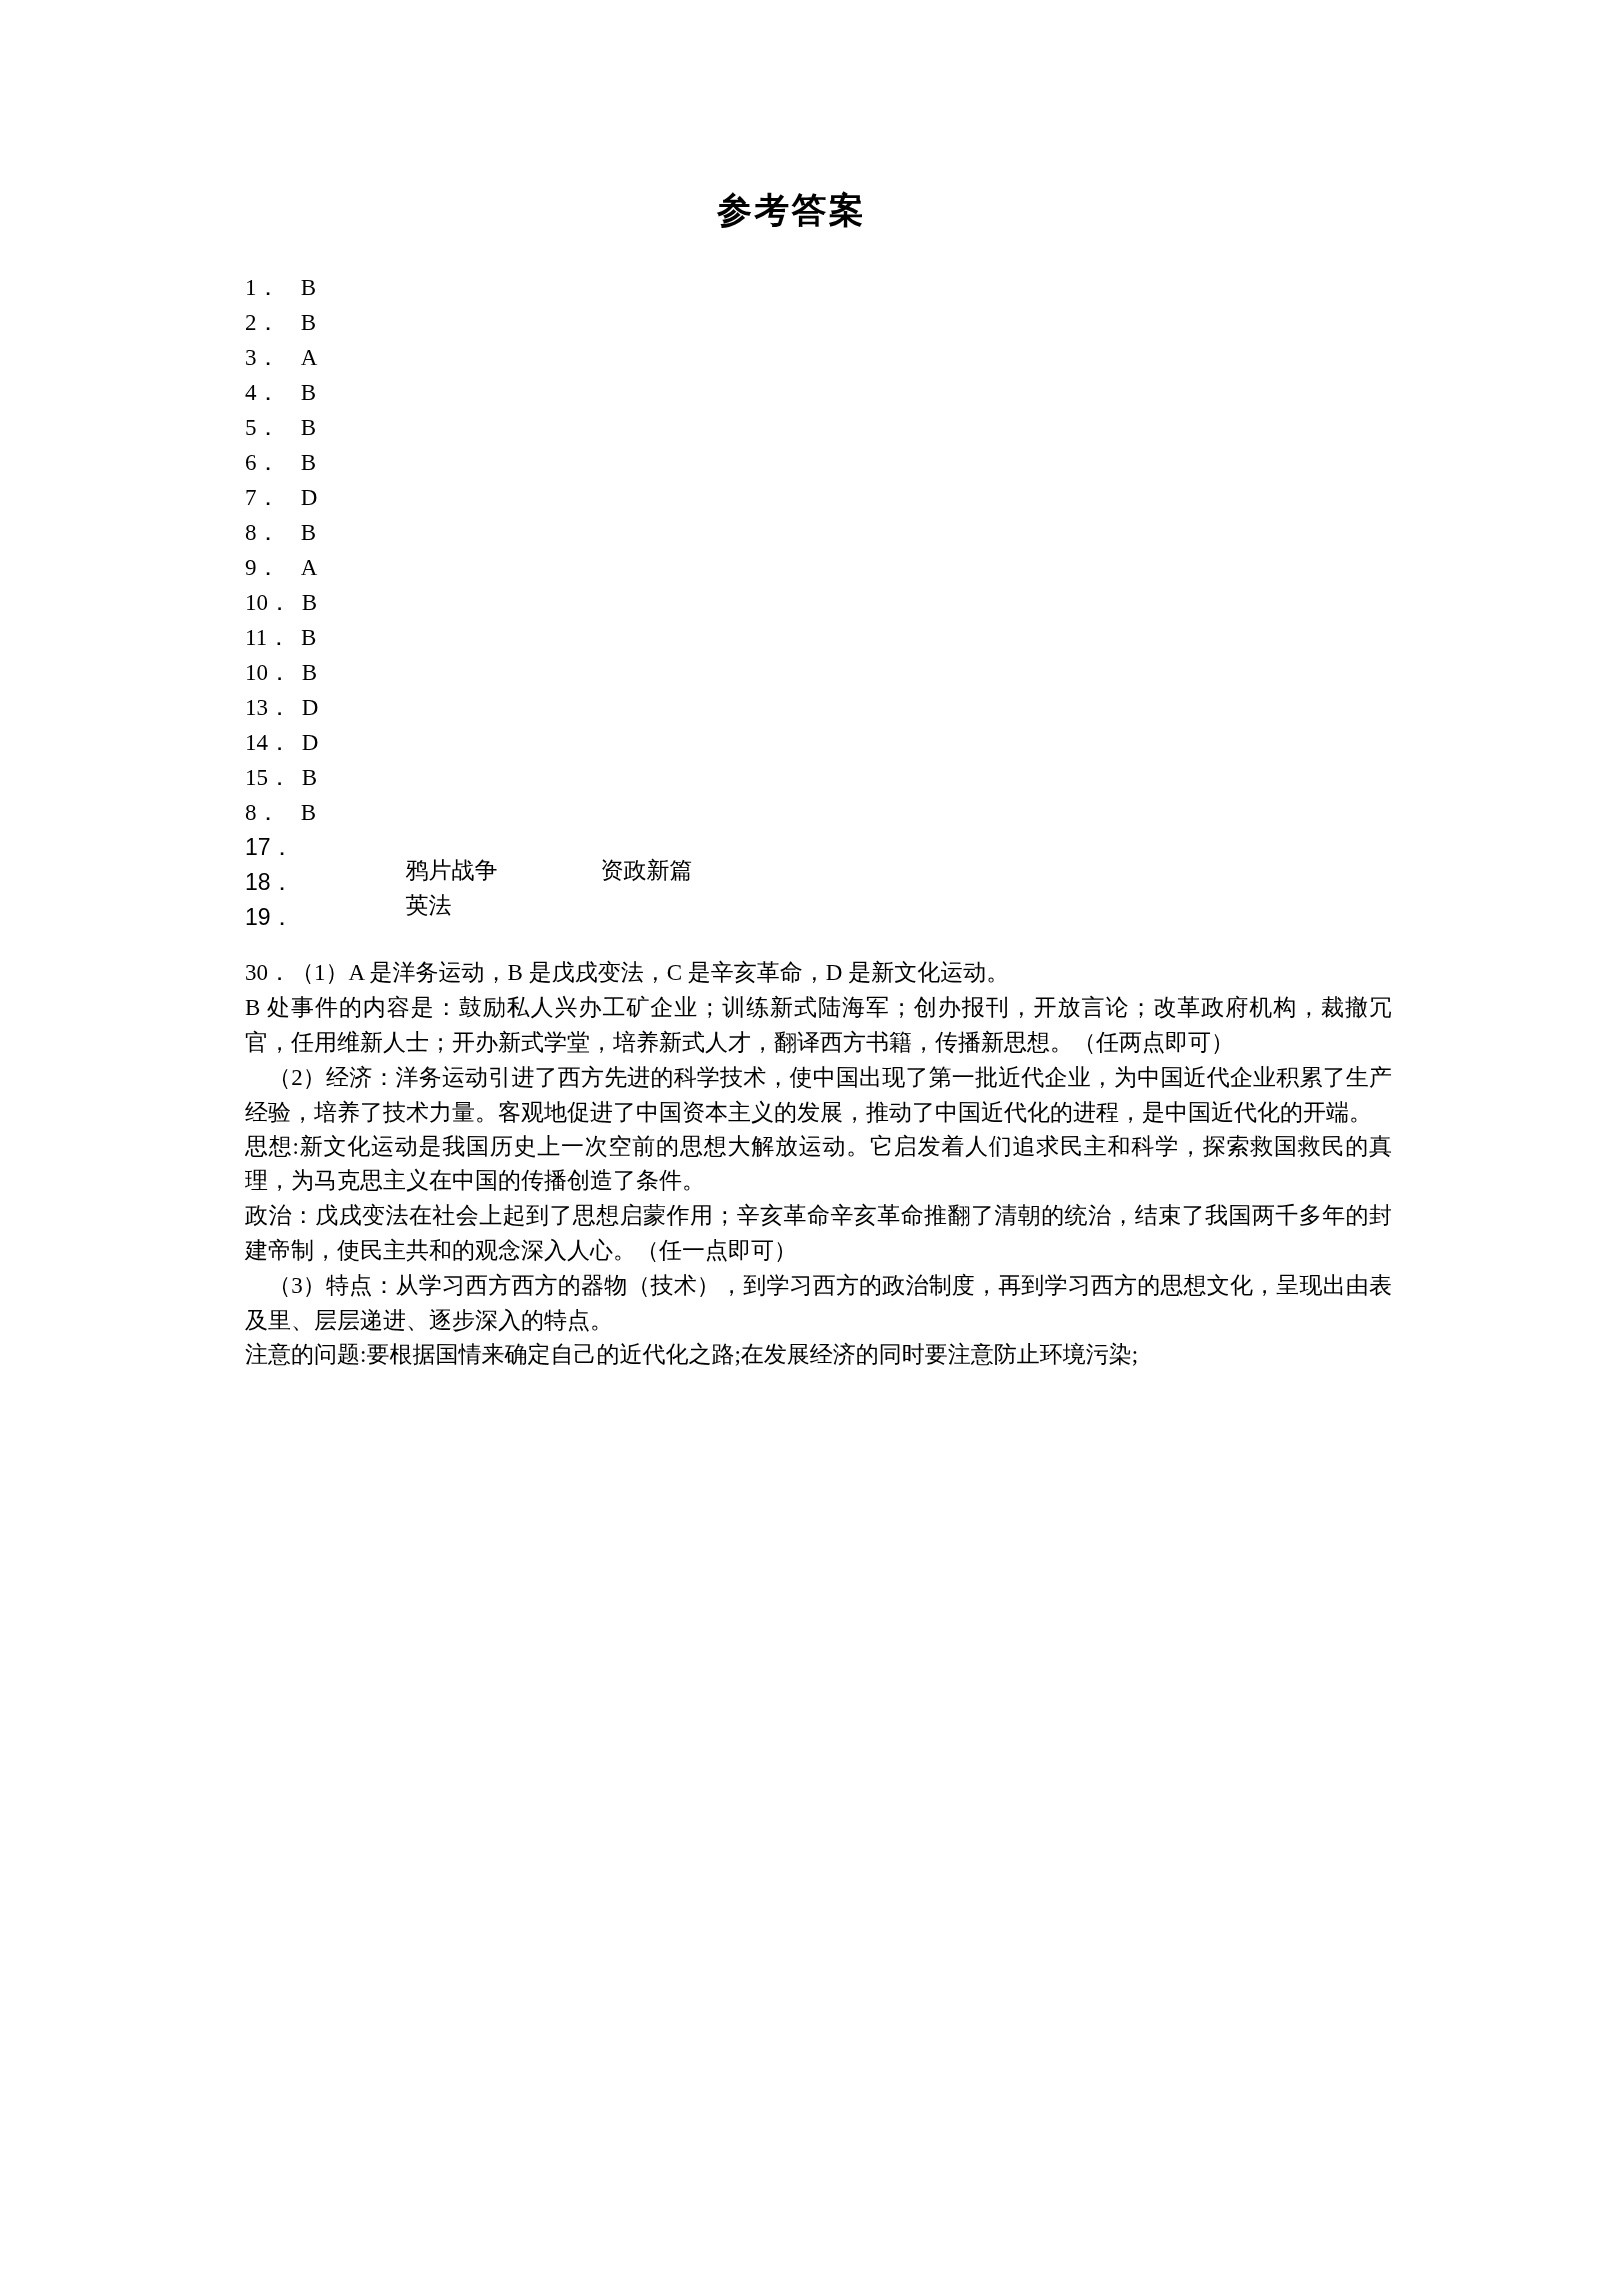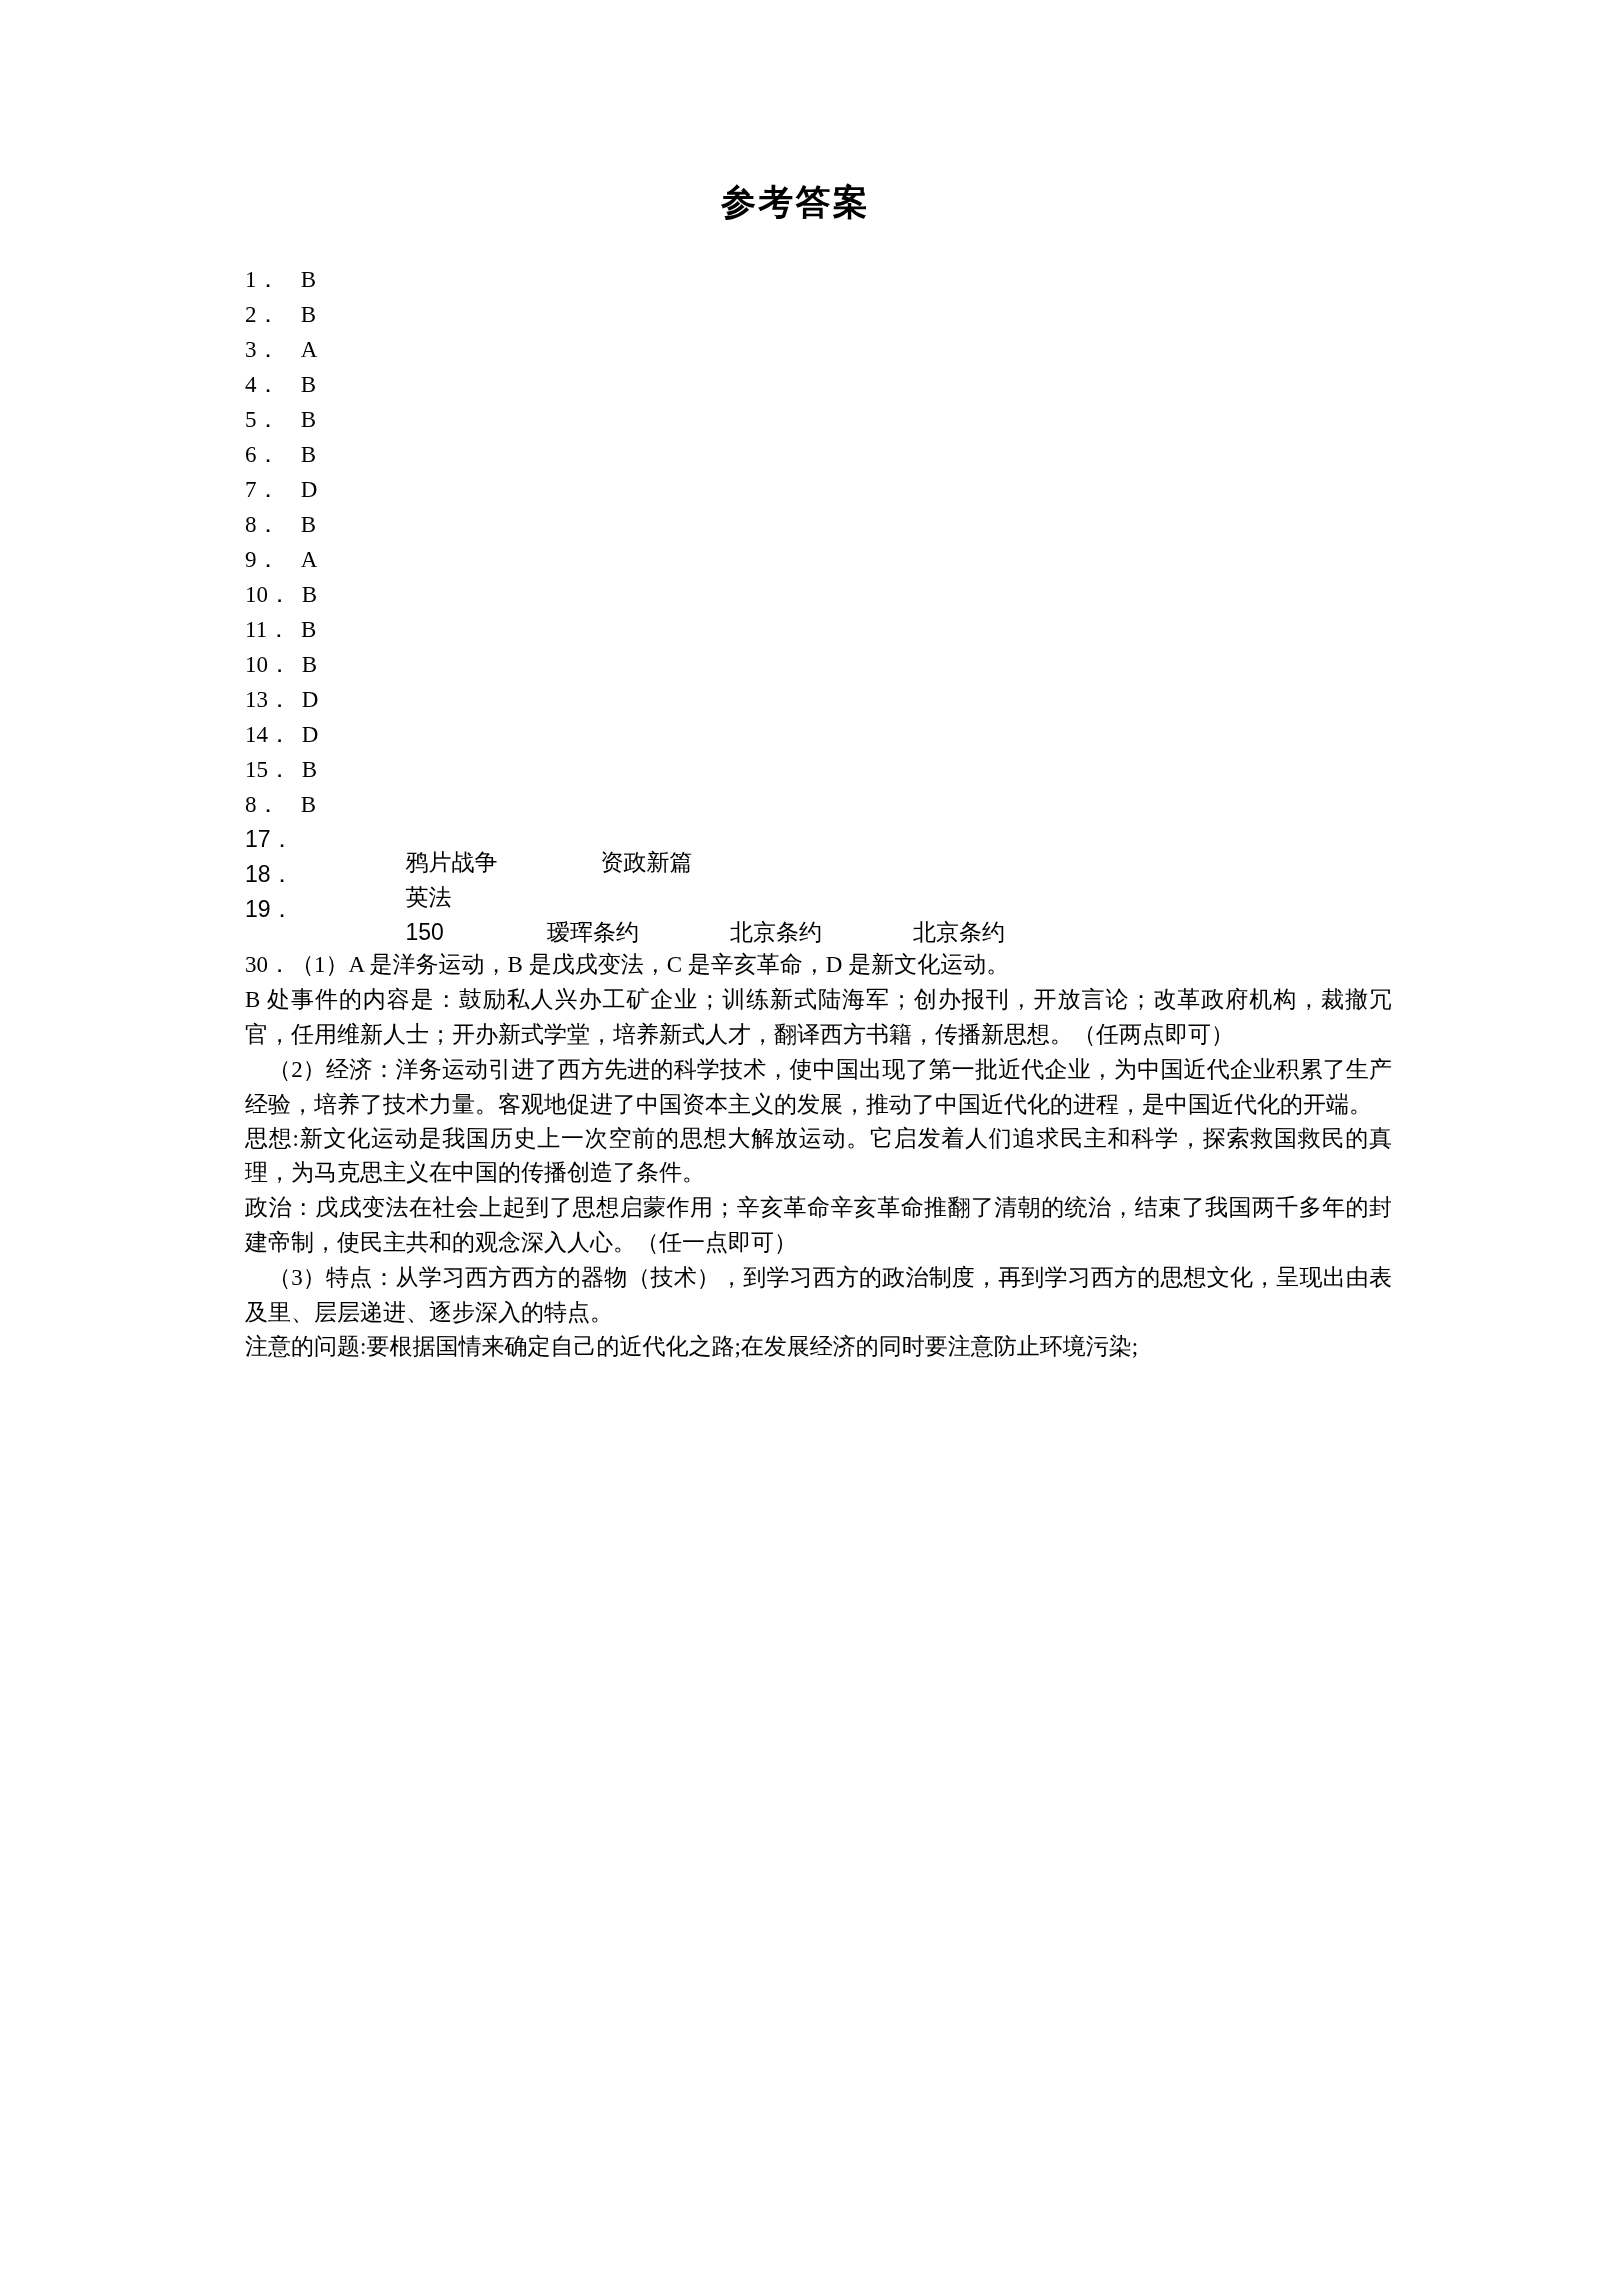--- a/index.html
+++ b/index.html
@@ -24,21 +24,21 @@
     left: 245px;
     top: 0;
     width: 1147px;
   }
   .doc-title {
     text-align: center;
     font-weight: bold;
     font-size: 35px;
     line-height: 1;
     letter-spacing: 2.3px;
-    margin: 0;
+    margin: 8px;
     padding-top: 185px;
     padding-bottom: 0;
     
     margin-left: -46px;
   }
   .answer-list {
     margin: 0;
     padding: 0;
     list-style: none;
     margin-top: 48px;
@@ -187,23 +187,20 @@
 
       <div class="fill-row">
         <span class="answer-num">18．</span>
         <span class="fill-parts">
           <span class="fill-part">英法</span>
         </span>
       </div>
 
       <div class="fill-row">
         <span class="answer-num">19．</span>
-        <span class="fill-parts">
-          <span class="fill-part">150</span><span class="gap-l"></span><span class="fill-part">瑷珲条约</span><span class="gap-m"></span><span class="fill-part">北京条约</span><span class="gap-m"></span><span class="fill-part">北京条约</span>
-        </span>
       </div>
 
     </div>
 
     <div class="block-20">
 
       <p class="para">30．（1）A 是洋务运动，B 是戊戌变法，C 是辛亥革命，D 是新文化运动。</p>
 
       <p class="para">B 处事件的内容是：鼓励私人兴办工矿企业；训练新式陆海军；创办报刊，开放言论；改革政府机构，裁撤冗官，任用维新人士；开办新式学堂，培养新式人才，翻译西方书籍，传播新思想。（任两点即可）</p>
 

